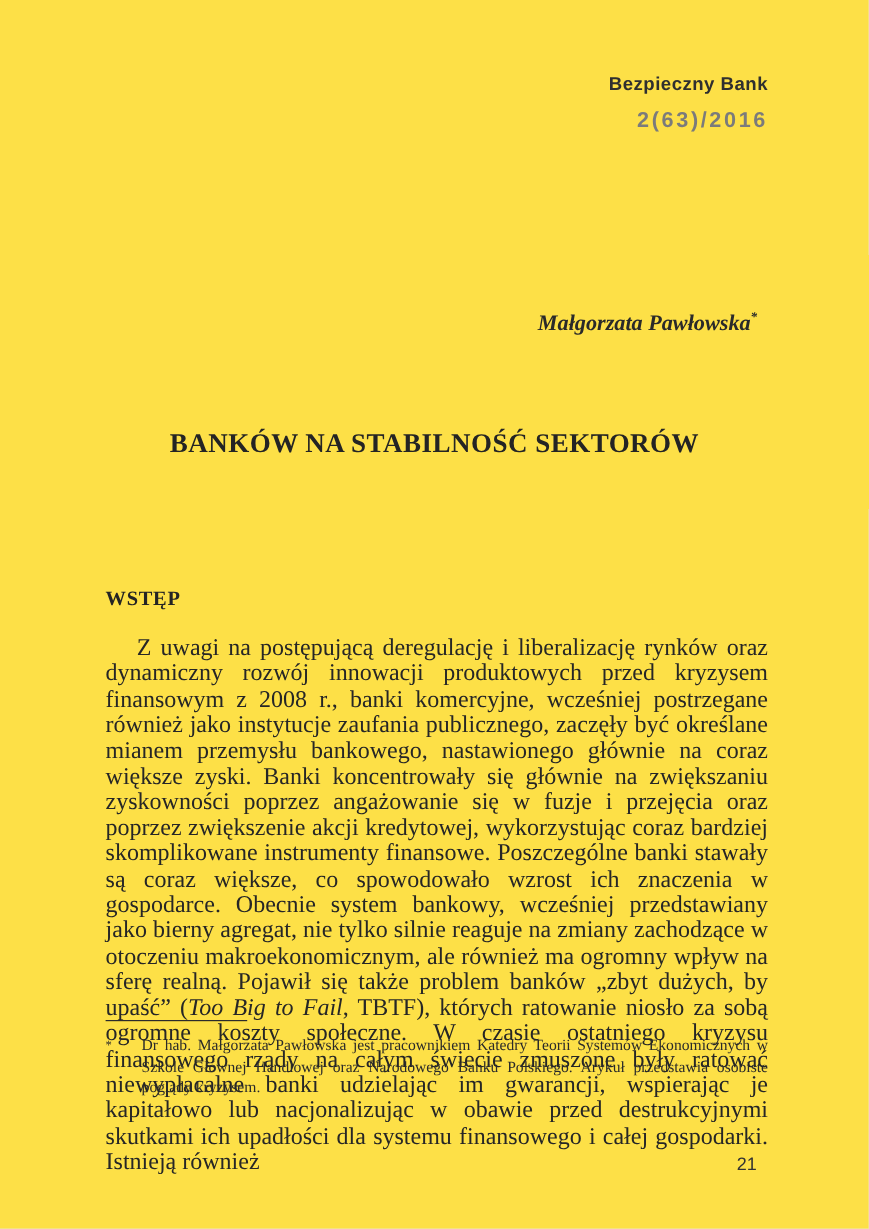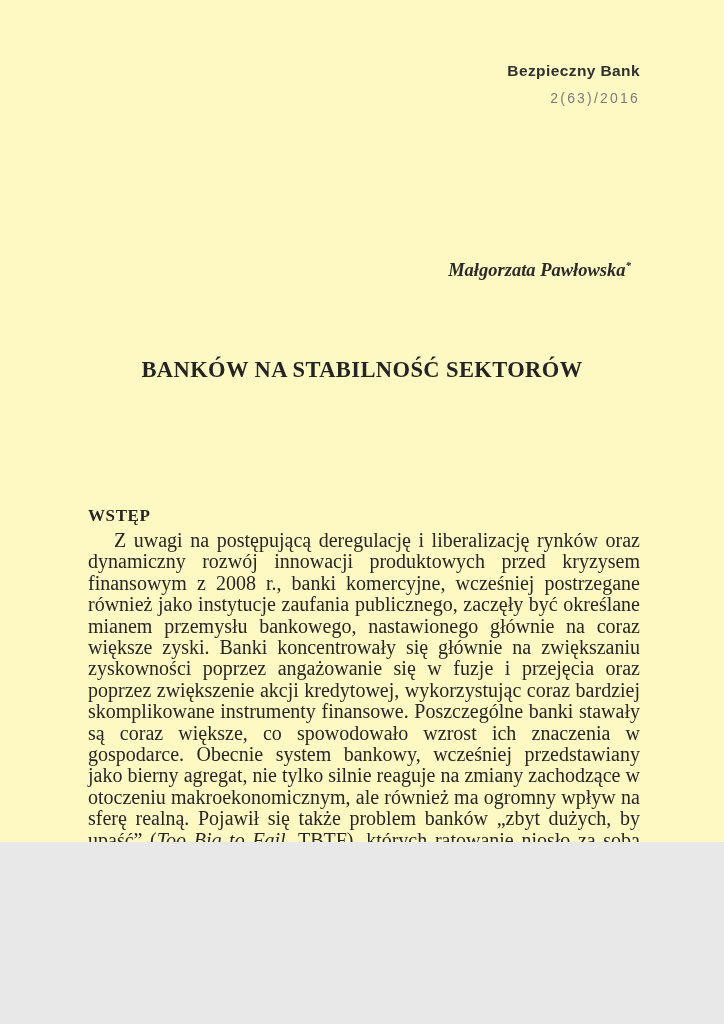--- a/index.html
+++ b/index.html
@@ -1,21 +1,21 @@
 <!DOCTYPE html>
 <html lang="pl"><head>
 <meta charset="utf-8">
 <style>
   * { margin: 0; padding: 0; box-sizing: border-box; }
   html, body { background: #e8e8e8; }
   .page {
     position: relative;
     width: 724px;
-    height: 842px;
-    background: #fef9c3;
+    height: 1024px;
+    background: #fde047;
     margin: 0 auto;
     overflow: hidden;
     color: #262626;
     font-family: "Liberation Serif", "DejaVu Serif", serif;
   }
   
   .running-head {
     position: absolute;
     top: 62px;
     right: 84px;
@@ -24,22 +24,22 @@
   .journal-name {
     font-family: "Liberation Sans", "DejaVu Sans", sans-serif;
     font-weight: bold;
     font-size: 15.5px;
     letter-spacing: 0.4px;
     color: #2f2f2f;
   }
   .issue-number {
     margin-top: 10px;
     font-family: "Liberation Sans", "DejaVu Sans", sans-serif;
-    font-weight: normal;
-    font-size: 14px;
+    font-weight: bold;
+    font-size: 18px;
     letter-spacing: 2.2px;
     color: #7b7b7b;
   }
   
   .author-line {
     position: absolute;
     top: 260px;
     left: 79px;
     width: 552px;
     text-align: right;
@@ -62,21 +62,21 @@
     text-align: center;
     font-weight: bold;
     font-size: 22.5px;
     line-height: 30px;
     letter-spacing: 0.4px;
     color: #242424;
   }
   
   .section-heading {
     position: absolute;
-    top: 506px;
+    top: 489px;
     left: 88px;
     font-weight: bold;
     font-size: 17px;
     letter-spacing: 0.6px;
     color: #242424;
   }
   
   .intro-paragraph {
     position: absolute;
     top: 530px;

